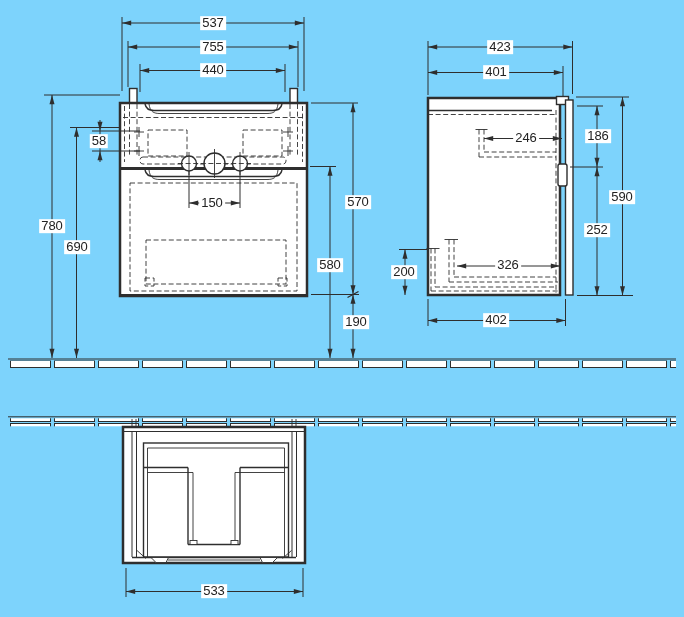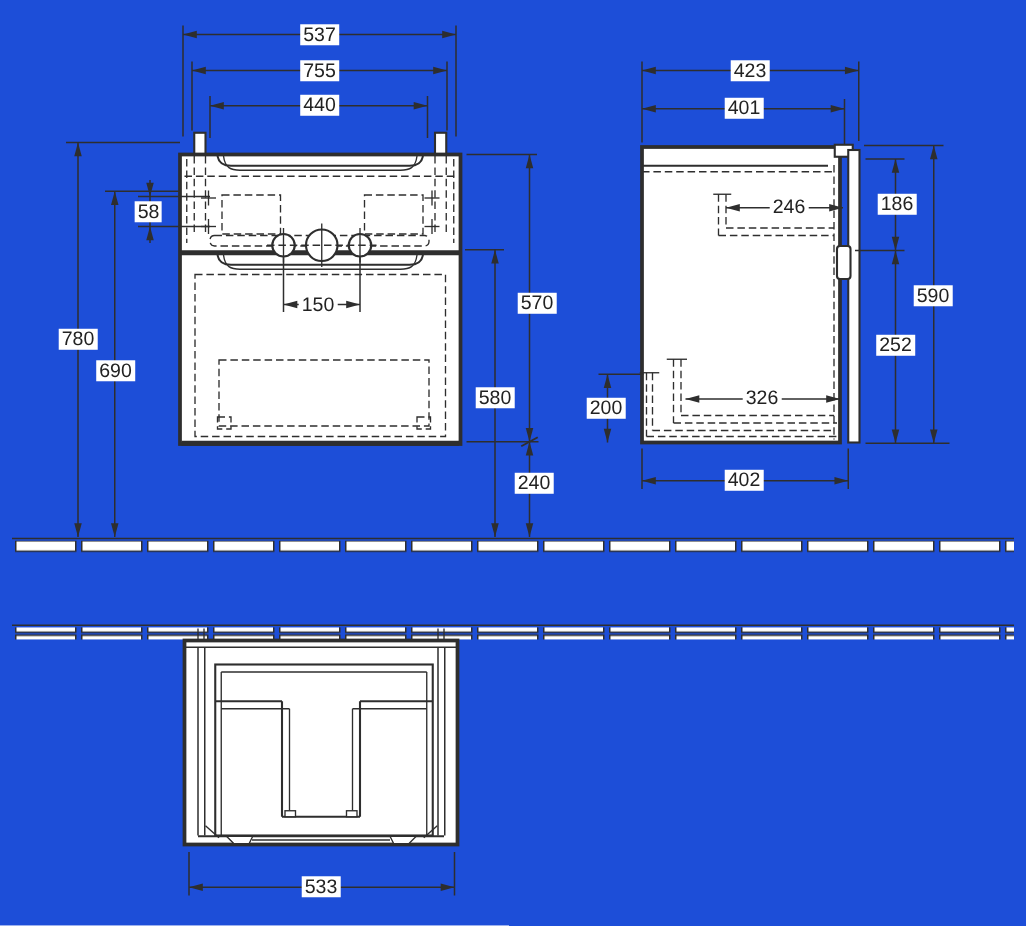--- a/index.html
+++ b/index.html
@@ -1,17 +1,17 @@
 <!DOCTYPE html>
 <html><head>
 <meta charset="utf-8">
 <style>
   html,body{margin:0;padding:0;background:#fff;}
   body{width:684px;height:617px;position:relative;overflow:hidden;}
-  #stage{position:absolute;left:0;top:0;width:684px;height:617px;background:#1d4ed8;}
+  #stage{position:absolute;left:0;top:0;width:684px;height:617px;background:#7dd3fc;}
   svg{position:absolute;left:0;top:0;}
   .ln{stroke:#2e2e2e;fill:none;}
   .w1{stroke-width:1;}
   .w13{stroke-width:1.4;}
   .w25{stroke-width:2.5;}
   .w3{stroke-width:3.2;}
   .th{stroke-width:0.9;}
   .dsh{stroke-dasharray:5 2.6;}
   .fw{fill:#fff;}
   .dim-label{
@@ -265,21 +265,21 @@
 
 <span class="dim-label" style="left:213px;top:23px">537</span>
 <span class="dim-label" style="left:213px;top:47px">755</span>
 <span class="dim-label" style="left:213px;top:70px">440</span>
 <span class="dim-label" style="left:99px;top:141px">58</span>
 <span class="dim-label" style="left:212px;top:203px">150</span>
 <span class="dim-label" style="left:52px;top:226px">780</span>
 <span class="dim-label" style="left:77px;top:247px">690</span>
 <span class="dim-label" style="left:358px;top:202px">570</span>
 <span class="dim-label" style="left:330px;top:265px">580</span>
-<span class="dim-label" style="left:356px;top:322px">240</span>
+<span class="dim-label" style="left:356px;top:322px">190</span>
 
 <span class="dim-label" style="left:500px;top:47px">423</span>
 <span class="dim-label" style="left:496px;top:72px">401</span>
 <span class="dim-label" style="left:526px;top:138px">246</span>
 <span class="dim-label" style="left:598px;top:136px">186</span>
 <span class="dim-label" style="left:622px;top:197px">590</span>
 <span class="dim-label" style="left:597px;top:230px">252</span>
 <span class="dim-label" style="left:404px;top:272px">200</span>
 <span class="dim-label" style="left:508px;top:265px">326</span>
 <span class="dim-label" style="left:496px;top:320px">402</span>

